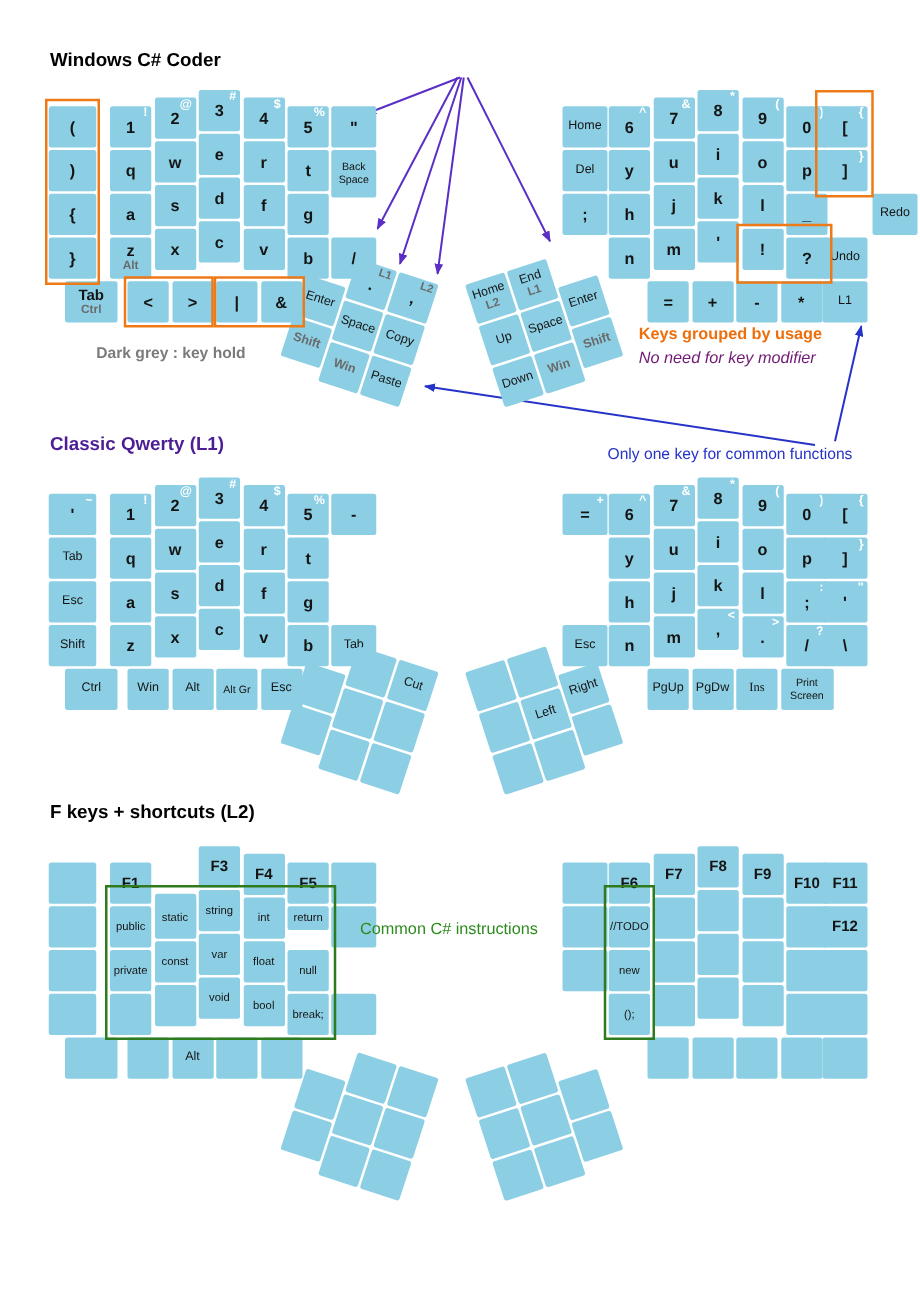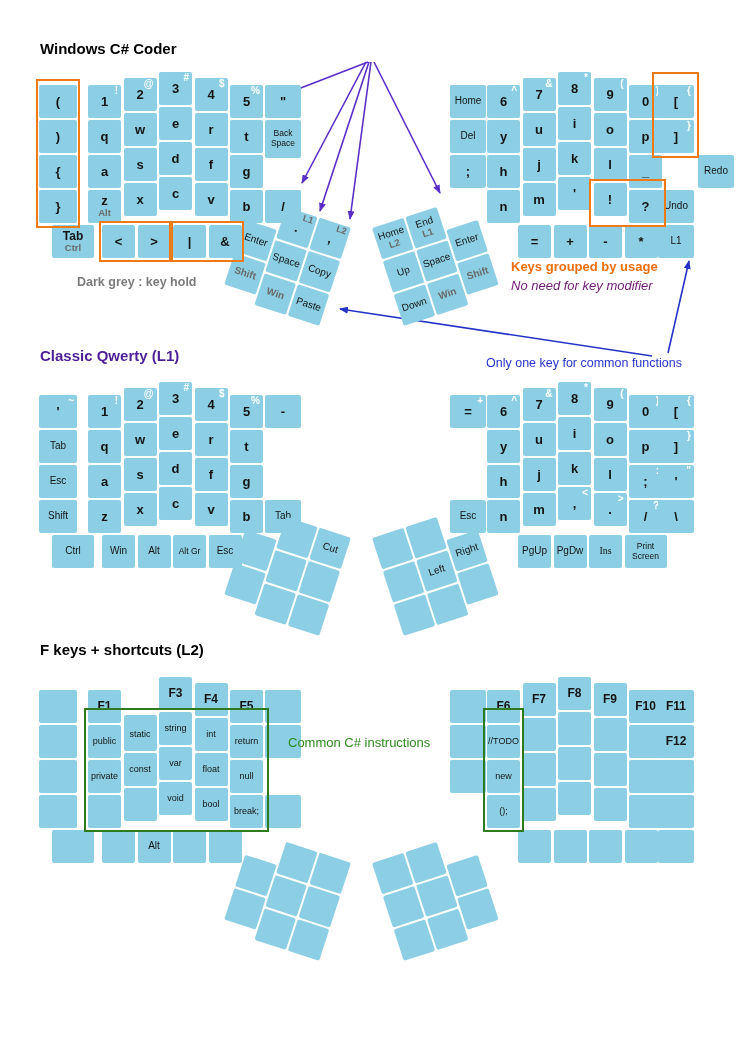--- a/index.html
+++ b/index.html
@@ -894,21 +894,21 @@
     <div class="key k-kw" style="left: 159px; top: 712px; width: 33px; height: 33px;">
       <div class="stack">
         <span class="main">string</span>
       </div>
     </div>
     <div class="key k-kw" style="left: 194.5px; top: 718px; width: 33px; height: 33px;">
       <div class="stack">
         <span class="main">int</span>
       </div>
     </div>
-    <div class="key k-kw" style="left: 230px; top: 725px; width: 33px; height: 33px;">
+    <div class="key k-kw" style="left: 230px; top: 725px; width: 33px; height: 19px;">
       <div class="stack">
         <span class="main">return</span>
       </div>
     </div>
     <div class="key k-sym" style="left: 265px; top: 725px; width: 36px; height: 33px;">
       <div class="stack"></div>
     </div>
     <div class="key k-sym" style="left: 39px; top: 760px; width: 38px; height: 33px;">
       <div class="stack"></div>
     </div>

